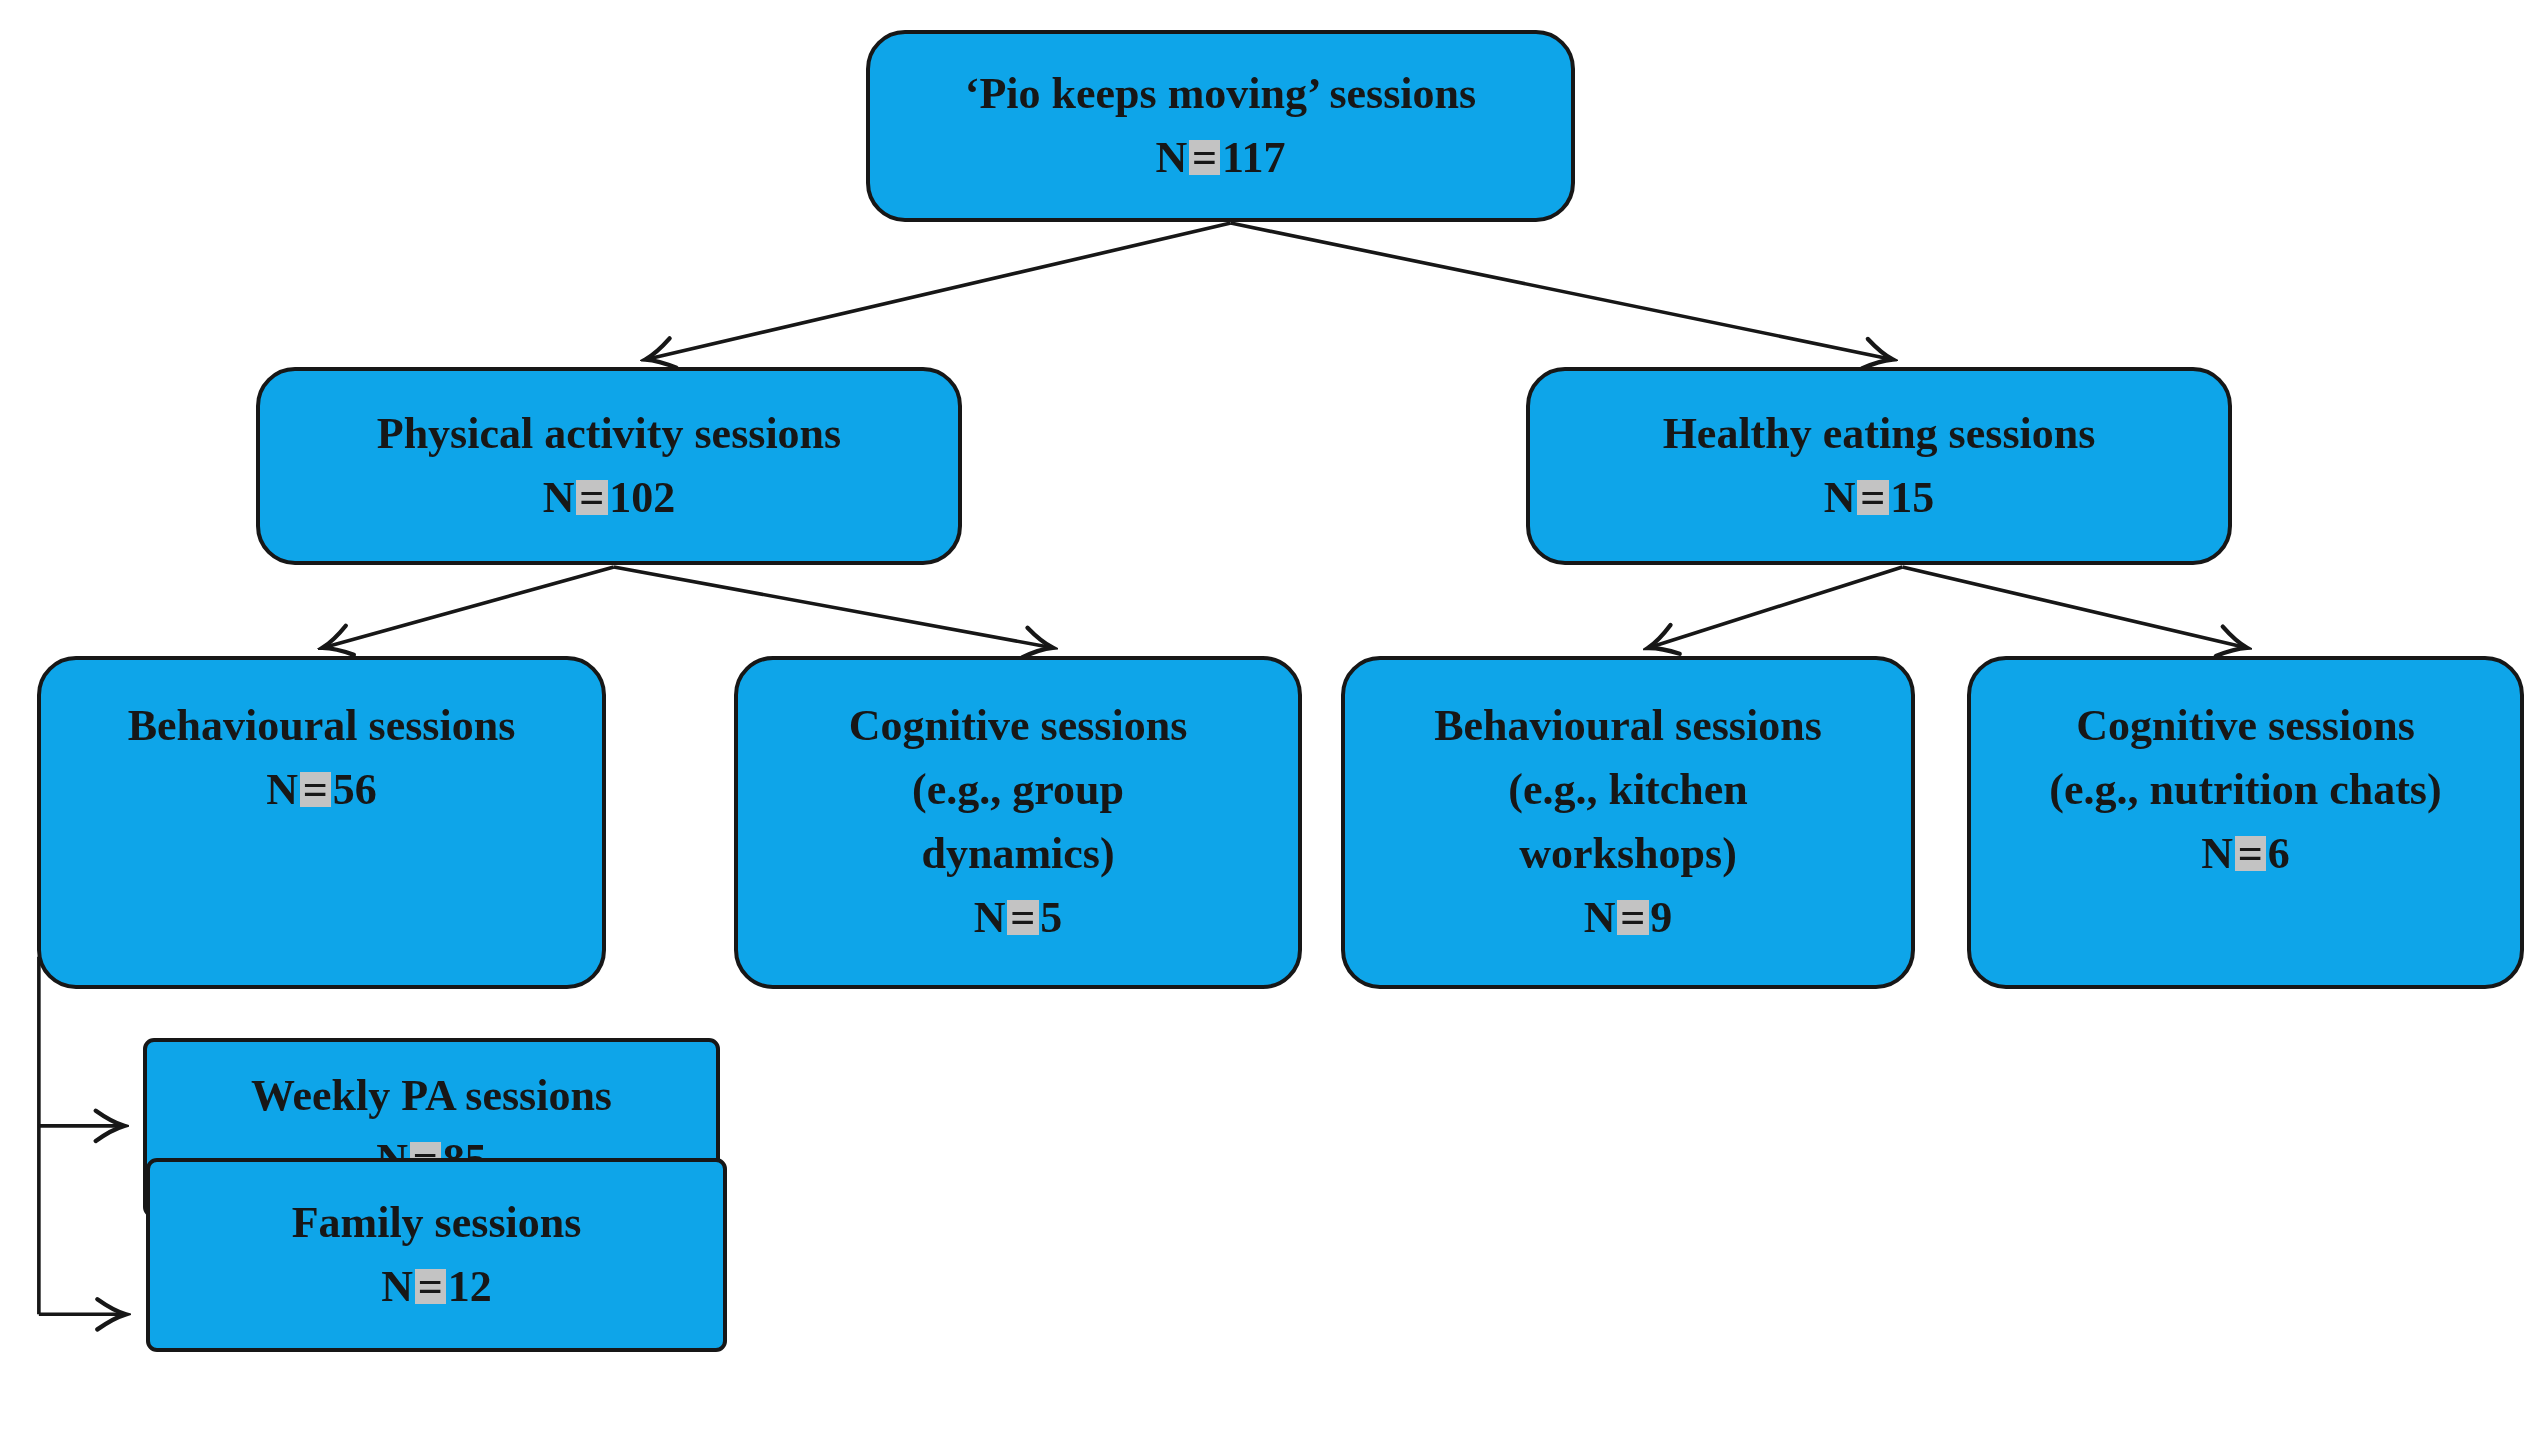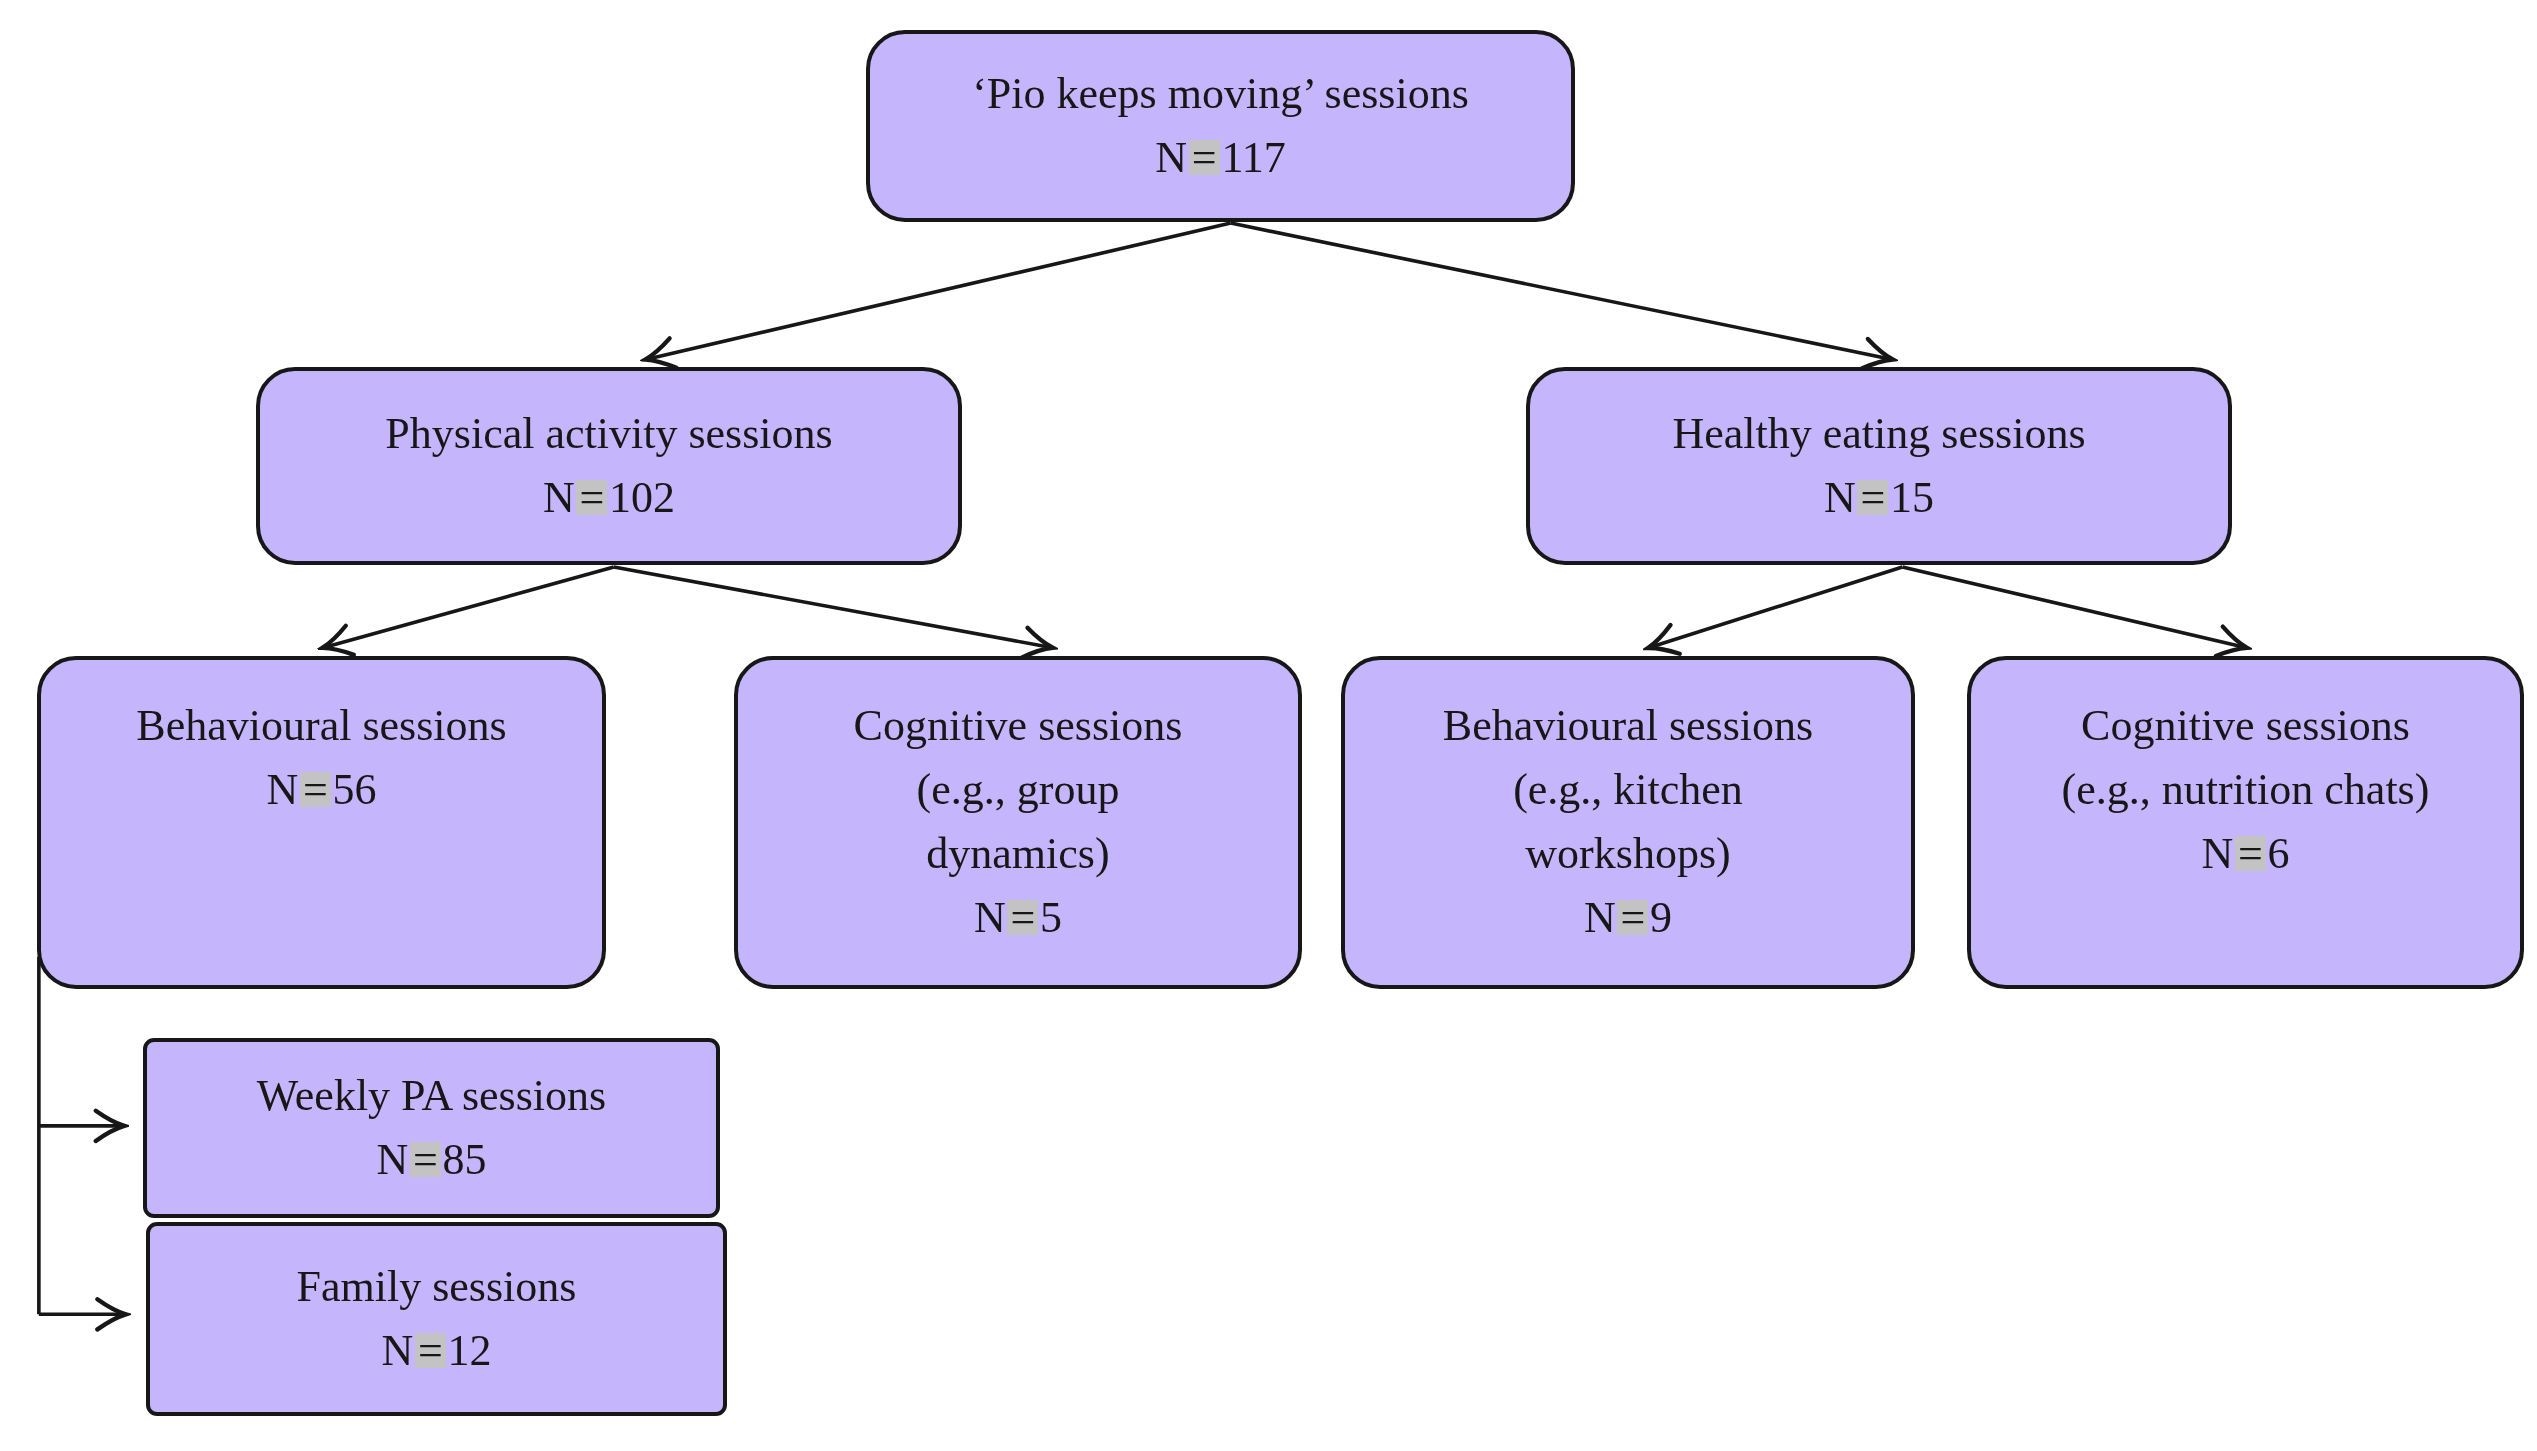--- a/index.html
+++ b/index.html
@@ -1,23 +1,23 @@
 <!DOCTYPE html>
 <html style="font-size:13px"><head>
 <meta charset="utf-8">
 <style>
   html, body { margin:0; padding:0; background:#ffffff; }
   body { width:2538px; height:1452px; font-family:"Liberation Serif", "DejaVu Serif", serif; }
   #canvas { position:relative; width:2538px; height:1452px; background:#ffffff; overflow:hidden; }
   #edges-layer { position:absolute; left:0; top:0; width:2538px; height:1452px; z-index:0; }
   .box {
     position:absolute; box-sizing:border-box; z-index:1;
-    background:#c4b5fd; border:4px solid #171717; border-radius:39px;
+    background:#0ea5e9; border:4px solid #171717; border-radius:39px;
     display:flex; flex-direction:column; align-items:center; justify-content:center;
-    text-align:center; color:#171717;
+    text-align:center; color:#171717;font-weight:bold;
   }
   .box.topalign { justify-content:flex-start; padding-top:34px; }
   .box.small { border-radius:11px; }
   .line { font-size:44px; line-height:64px; white-space:nowrap; }
   .eq {
     display:inline-block; line-height:35px; vertical-align:baseline;
     background:#c3c3c3; padding:0 3.2px; margin:0 1.6px;
   }
 </style>
 </head>
@@ -82,19 +82,19 @@
     <div class="line">Cognitive sessions</div>
     <div class="line">(e.g., nutrition chats)</div>
     <div class="line"><span>N</span><span class="eq">=</span><span>6</span></div>
   </div>
 
   <div class="box small" style="left:143px; top:1038px; width:577px; height:180px;">
     <div class="line">Weekly PA sessions</div>
     <div class="line"><span>N</span><span class="eq">=</span><span>85</span></div>
   </div>
 
-  <div class="box small" style="left:146px; top:1222px; width:581px; height:194px;">
+  <div class="box small" style="left:146px; top:1158px; width:581px; height:194px;">
     <div class="line">Family sessions</div>
     <div class="line"><span>N</span><span class="eq">=</span><span>12</span></div>
   </div>
 
 </div>
 
 
 </body></html>

